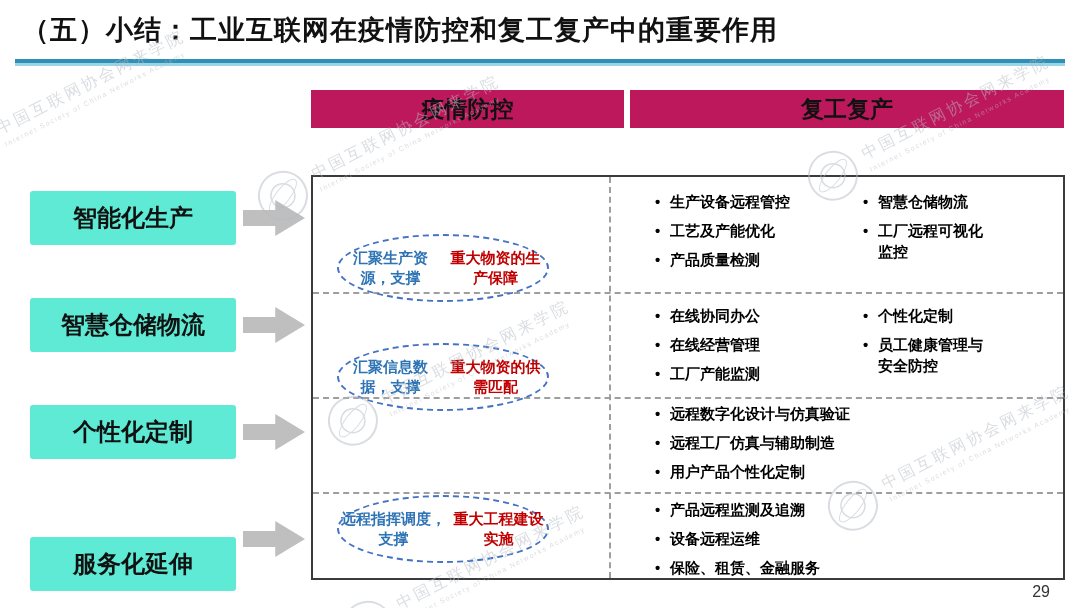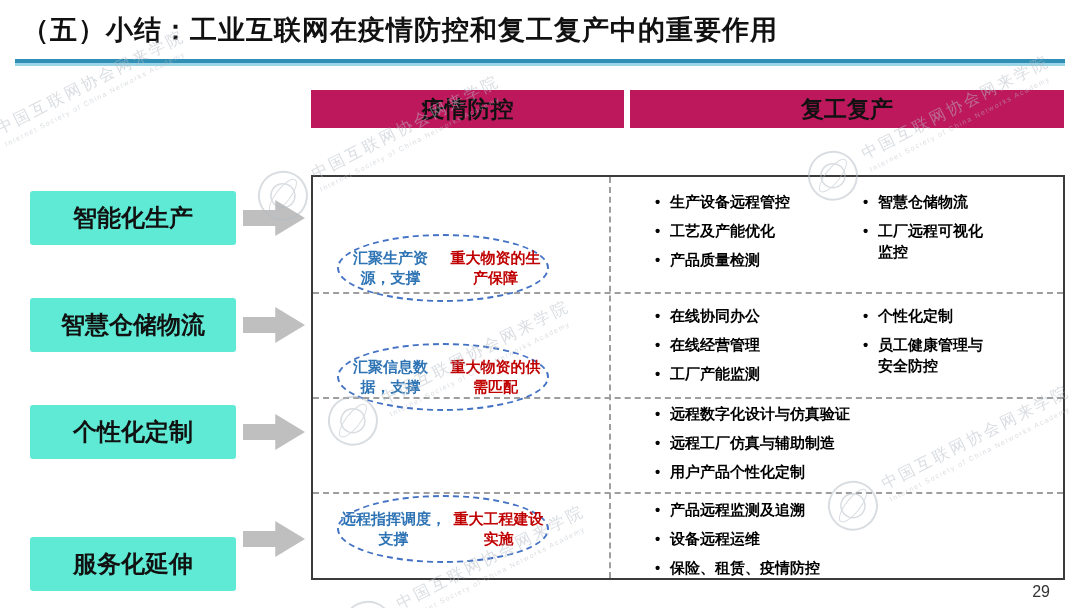--- a/index.html
+++ b/index.html
@@ -194,21 +194,21 @@
 
     <ul class="blist r3">
       <li>远程数字化设计与仿真验证</li>
       <li>远程工厂仿真与辅助制造</li>
       <li>用户产品个性化定制</li>
     </ul>
 
     <ul class="blist r4">
       <li>产品远程监测及追溯</li>
       <li>设备远程运维</li>
-      <li>保险、租赁、疫情防控</li>
+      <li>保险、租赁、金融服务</li>
     </ul>
   </div>
 
   <div class="pagenum">29</div>
 
   <div class="wm wm1">
     <svg width="52" height="52" viewBox="0 0 52 52">
       <circle cx="26" cy="26" r="24" fill="none" stroke="currentColor" stroke-width="2"></circle>
       <circle cx="26" cy="26" r="12" fill="none" stroke="currentColor" stroke-width="1.5"></circle>
       <ellipse cx="26" cy="26" rx="20" ry="7" fill="none" stroke="currentColor" stroke-width="1" transform="rotate(-25 26 26)"></ellipse>

